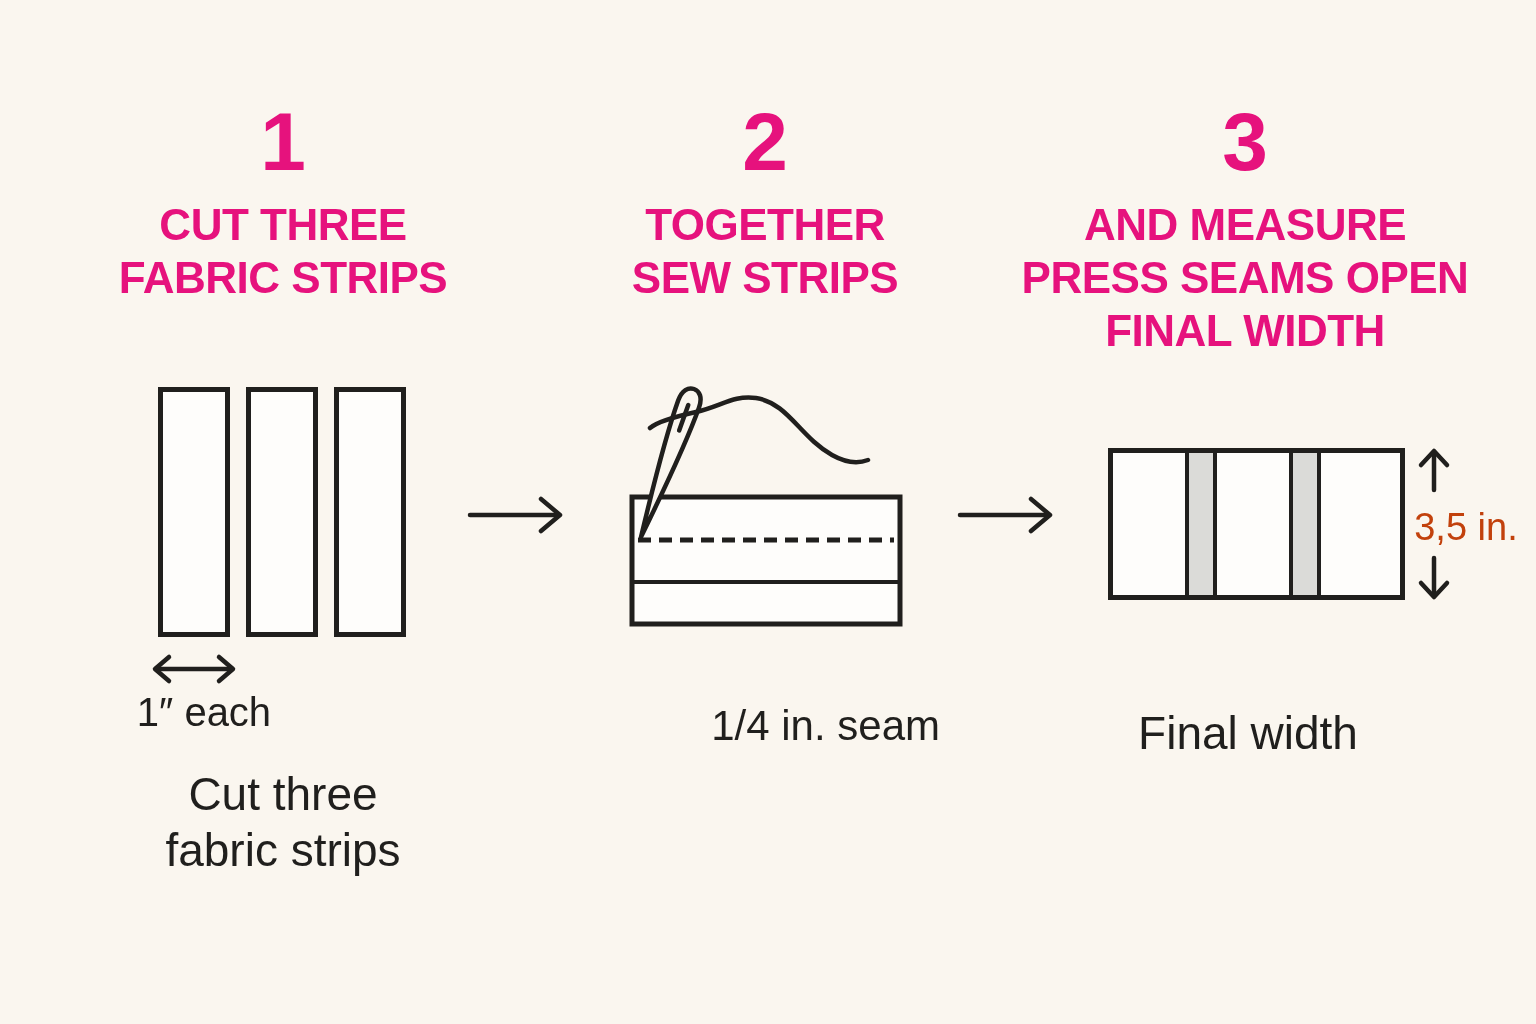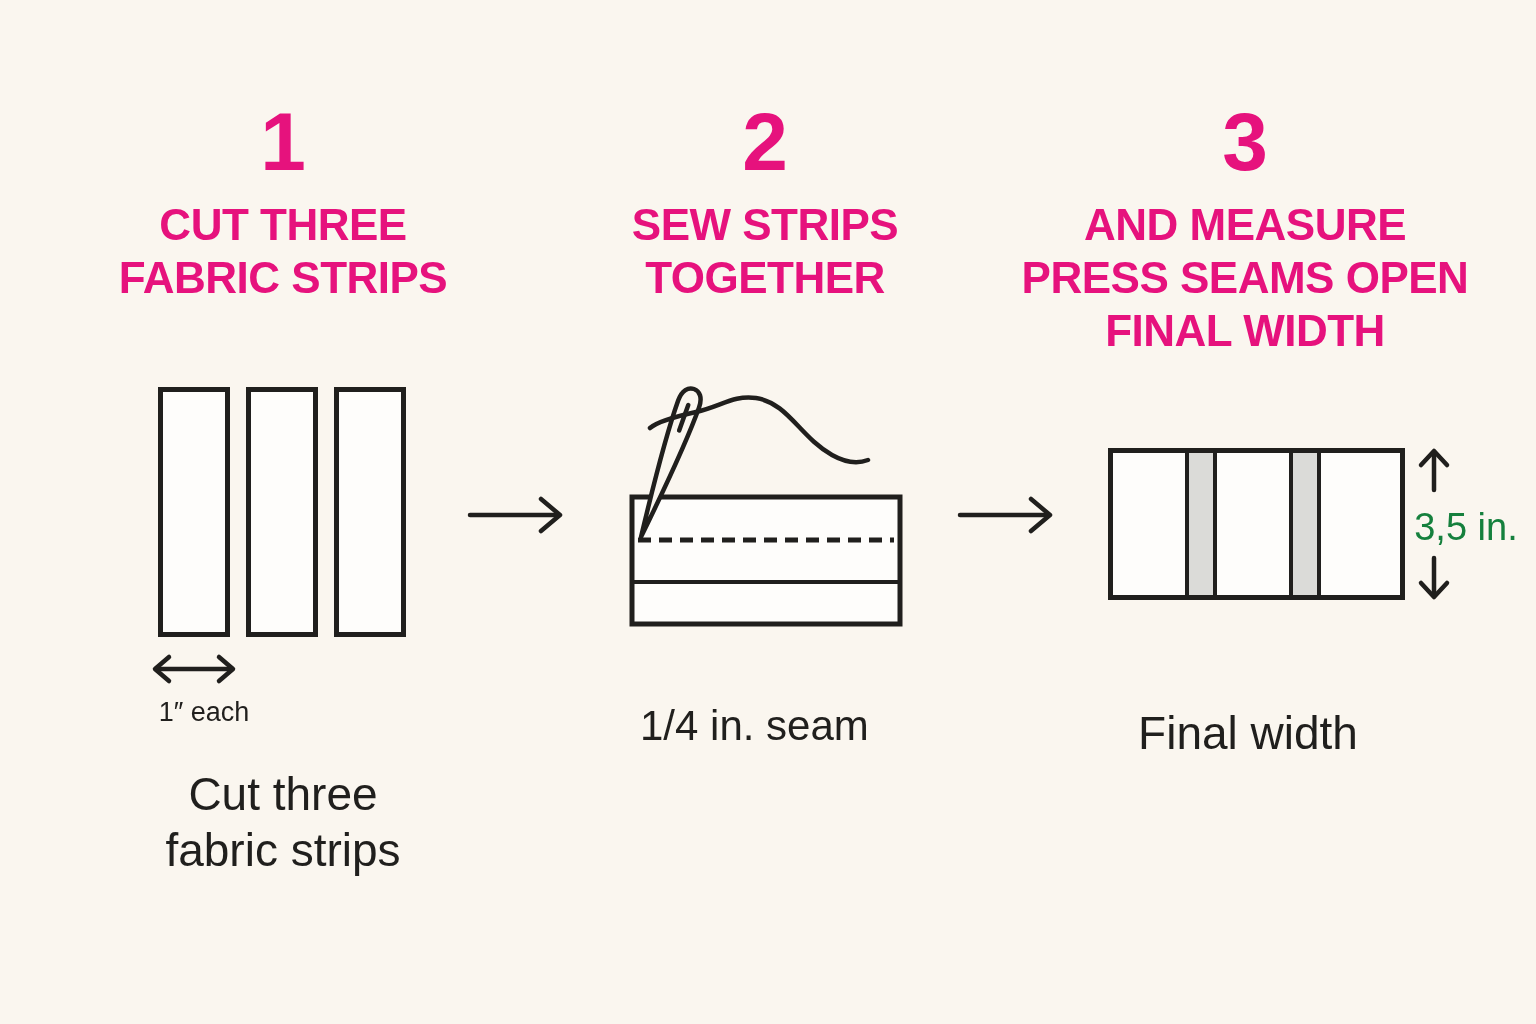--- a/index.html
+++ b/index.html
@@ -30,40 +30,40 @@
     border:5px solid #201F1D;
   }
   .svg-abs{ position:absolute; }
   .caption{
     position:absolute; width:420px;
     font-size:46px; line-height:56px;
     text-align:center; color:#201F1D;
   }
   .small-label{
     position:absolute;
-    font-size:27px; line-height:44px;
+    font-size:40px; line-height:44px;
     color:#201F1D;
   }
   .pressed-rect{
     position:absolute; left:1108px; top:448px;
     width:297px; height:152px;
     background:#FEFDFB;
     border:5px solid #201F1D;
   }
   .pressed-seam{
     position:absolute; top:0; bottom:0;
     width:32px;
     background:#DBDBD8;
     border-left:4px solid #201F1D;
     border-right:4px solid #201F1D;
   }
   .measure-label{
     position:absolute; left:1406px; top:506px; width:120px;
     font-size:38px; line-height:42px; text-align:center;
-    color:#15803d;
+    color:#c2410c;
   }
   .stroke{ stroke:#201F1D; fill:none; stroke-width:4.5; }
 </style>
 </head>
 <body>
 
 <div class="canvas">
 
   <div class="step-number" style="left:133px">1</div>
 
@@ -90,41 +90,41 @@
   </div>
 
   <svg class="svg-abs" style="left:465px; top:493px" width="108" height="44" viewBox="0 0 108 44">
     <line class="stroke" x1="5" y1="22" x2="92" y2="22" stroke-width="5" stroke-linecap="round"></line>
     <polyline class="stroke" points="76,6 95,22 76,38" stroke-width="5" stroke-linecap="round" stroke-linejoin="round"></polyline>
   </svg>
 
   <div class="step-number" style="left:615px">2</div>
 
   <div class="step-title" style="left:515px">
+    <div>TOGETHER</div>
     <div>SEW STRIPS</div>
-    <div>TOGETHER</div>
   </div>
 
   <svg class="svg-abs" style="left:610px; top:375px" width="310" height="260" viewBox="0 0 310 260">
 
     <rect x="22" y="122" width="268" height="127" fill="#FEFDFB" stroke="#201F1D" stroke-width="5"></rect>
 
     <line x1="22" y1="207" x2="290" y2="207" stroke="#201F1D" stroke-width="4"></line>
 
     <line x1="28" y1="165" x2="284" y2="165" stroke="#201F1D" stroke-width="5" stroke-dasharray="13 8"></line>
 
     <g transform="translate(84,14) rotate(19.7)">
       <path d="M 0,0 C -6,0 -11,5 -11,16 C -11,46 -5,112 0,157 C 5,112 11,46 11,16 C 11,5 6,0 0,0 Z" fill="#FAF6EF" stroke="#201F1D" stroke-width="4.5" stroke-linejoin="round"></path>
       <line x1="0" y1="17" x2="0" y2="44" stroke="#201F1D" stroke-width="4.5" stroke-linecap="round"></line>
     </g>
 
     <path class="stroke" stroke-linecap="round" d="M 40,53 C 48,46 68,41 86,37 C 112,31 123,20 146,23 C 178,28 190,62 222,80 C 238,89 250,88 258,85"></path>
   </svg>
 
-  <div class="small-label" style="left:640px; top:704px; width:300px; text-align:left; font-size:42px">1/4 in. seam</div>
+  <div class="small-label" style="left:640px; top:704px; width:300px; text-align:right; font-size:42px">1/4 in. seam</div>
 
   <svg class="svg-abs" style="left:952px; top:493px" width="108" height="44" viewBox="0 0 108 44">
     <line class="stroke" x1="8" y1="22" x2="95" y2="22" stroke-width="5" stroke-linecap="round"></line>
     <polyline class="stroke" points="79,6 98,22 79,38" stroke-width="5" stroke-linecap="round" stroke-linejoin="round"></polyline>
   </svg>
 
   <div class="step-number" style="left:1095px">3</div>
 
   <div class="step-title" style="left:995px">
     <div>AND MEASURE</div>

